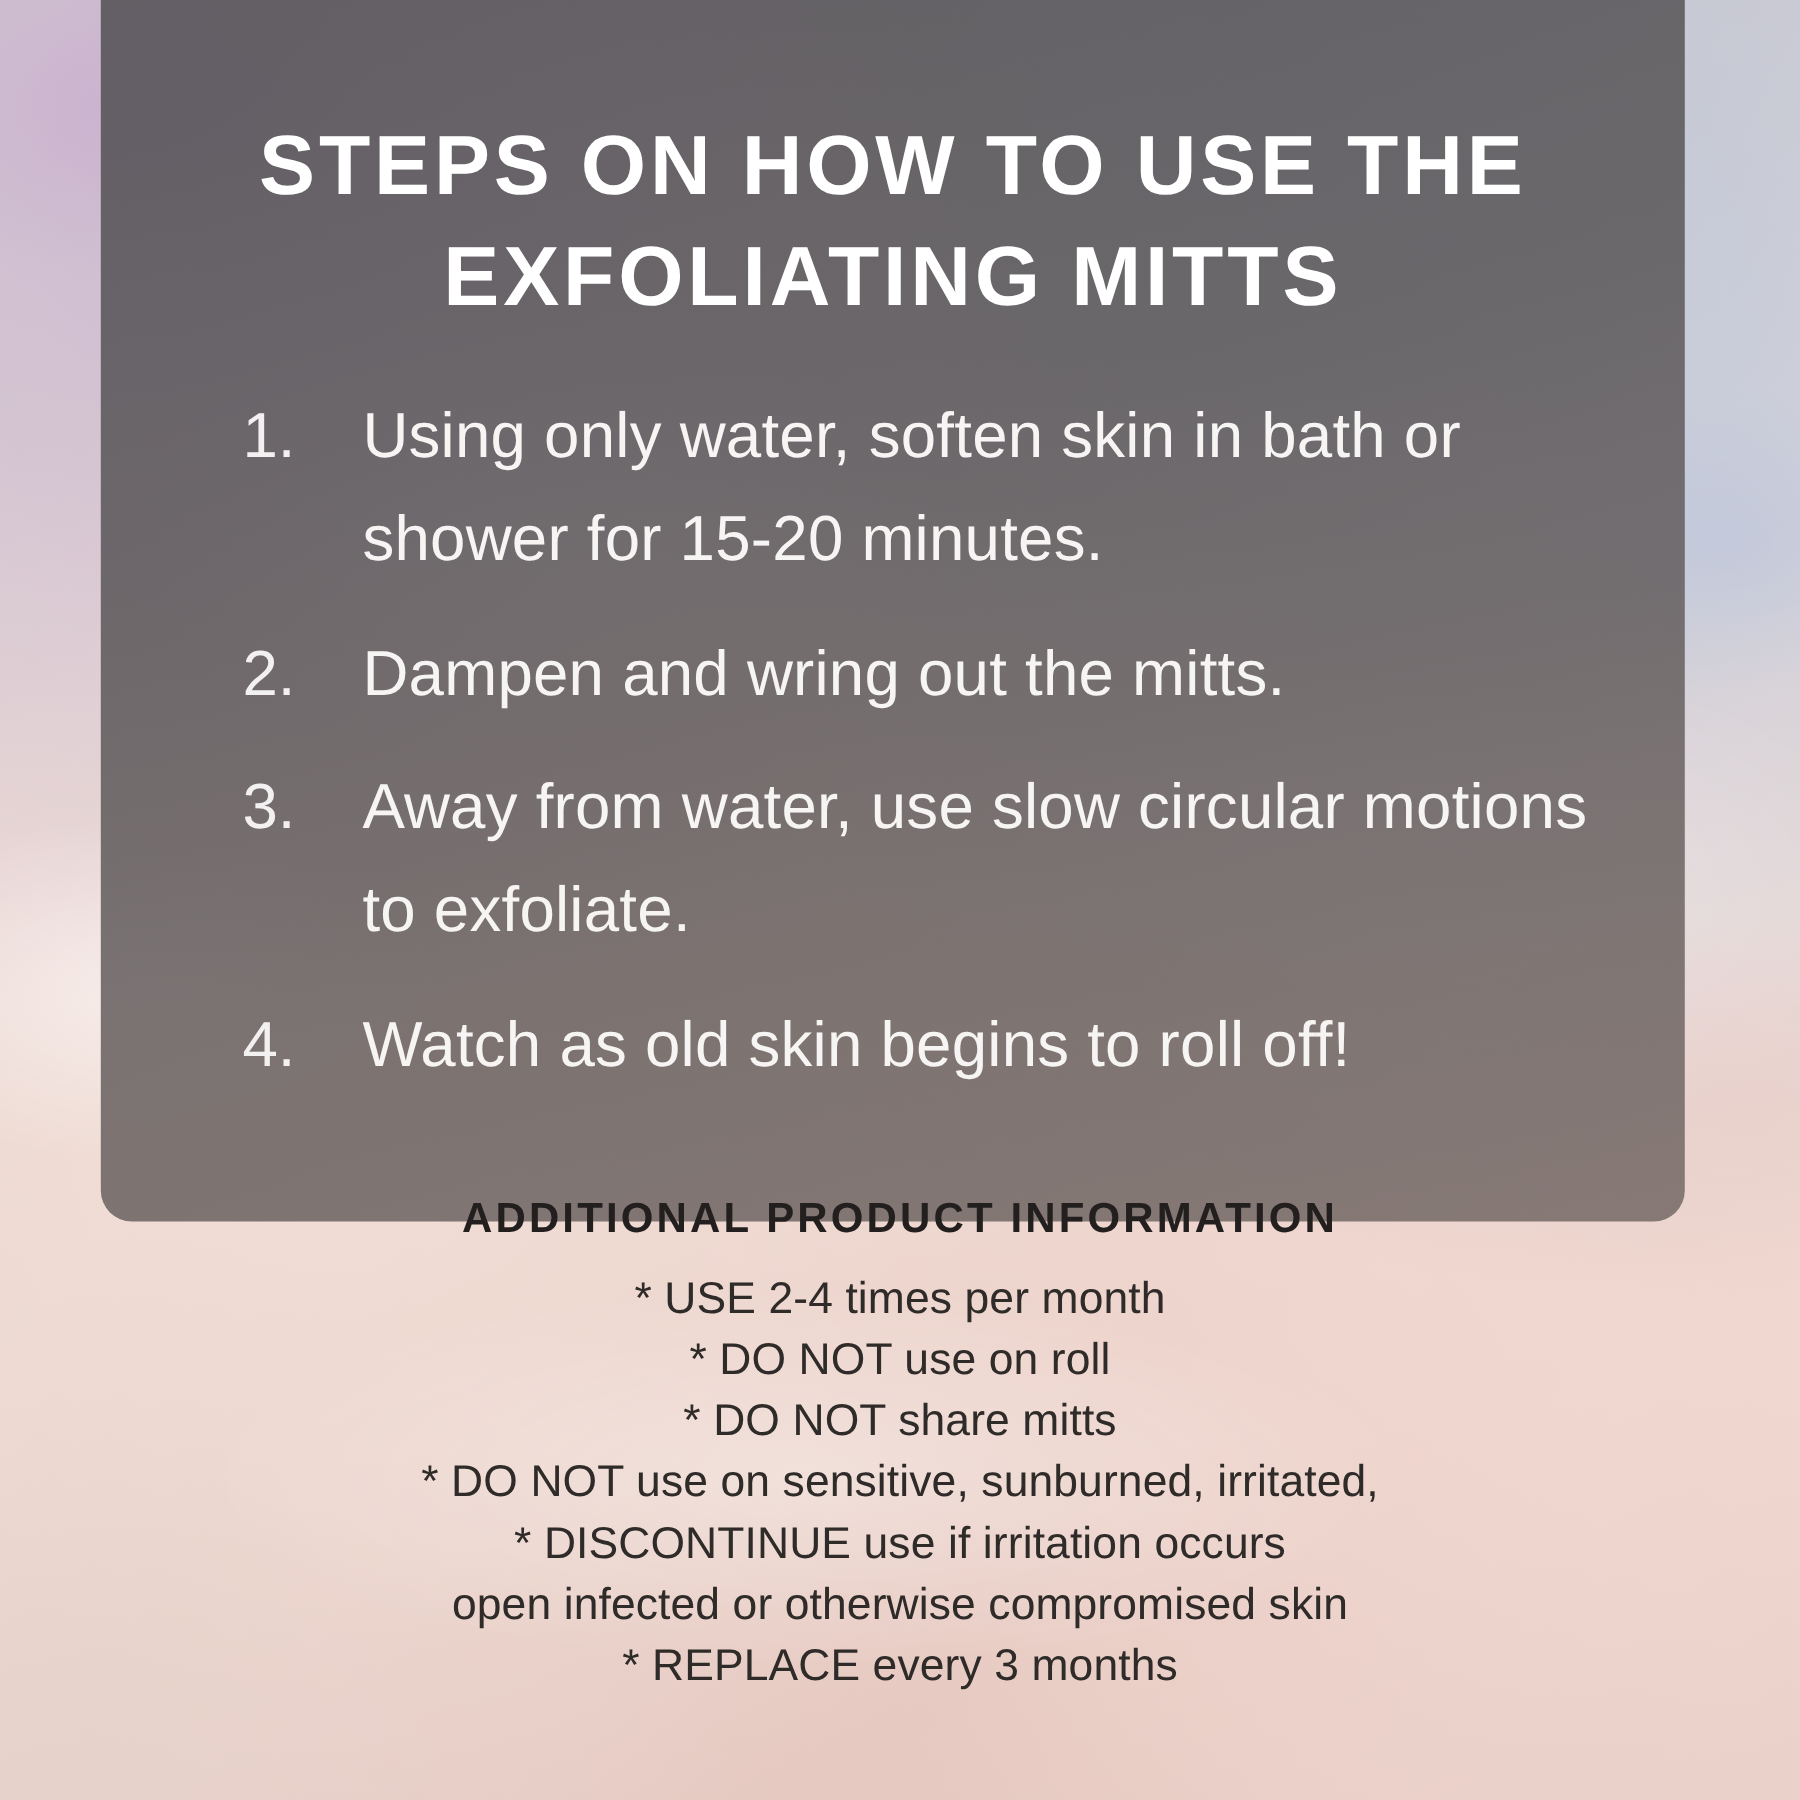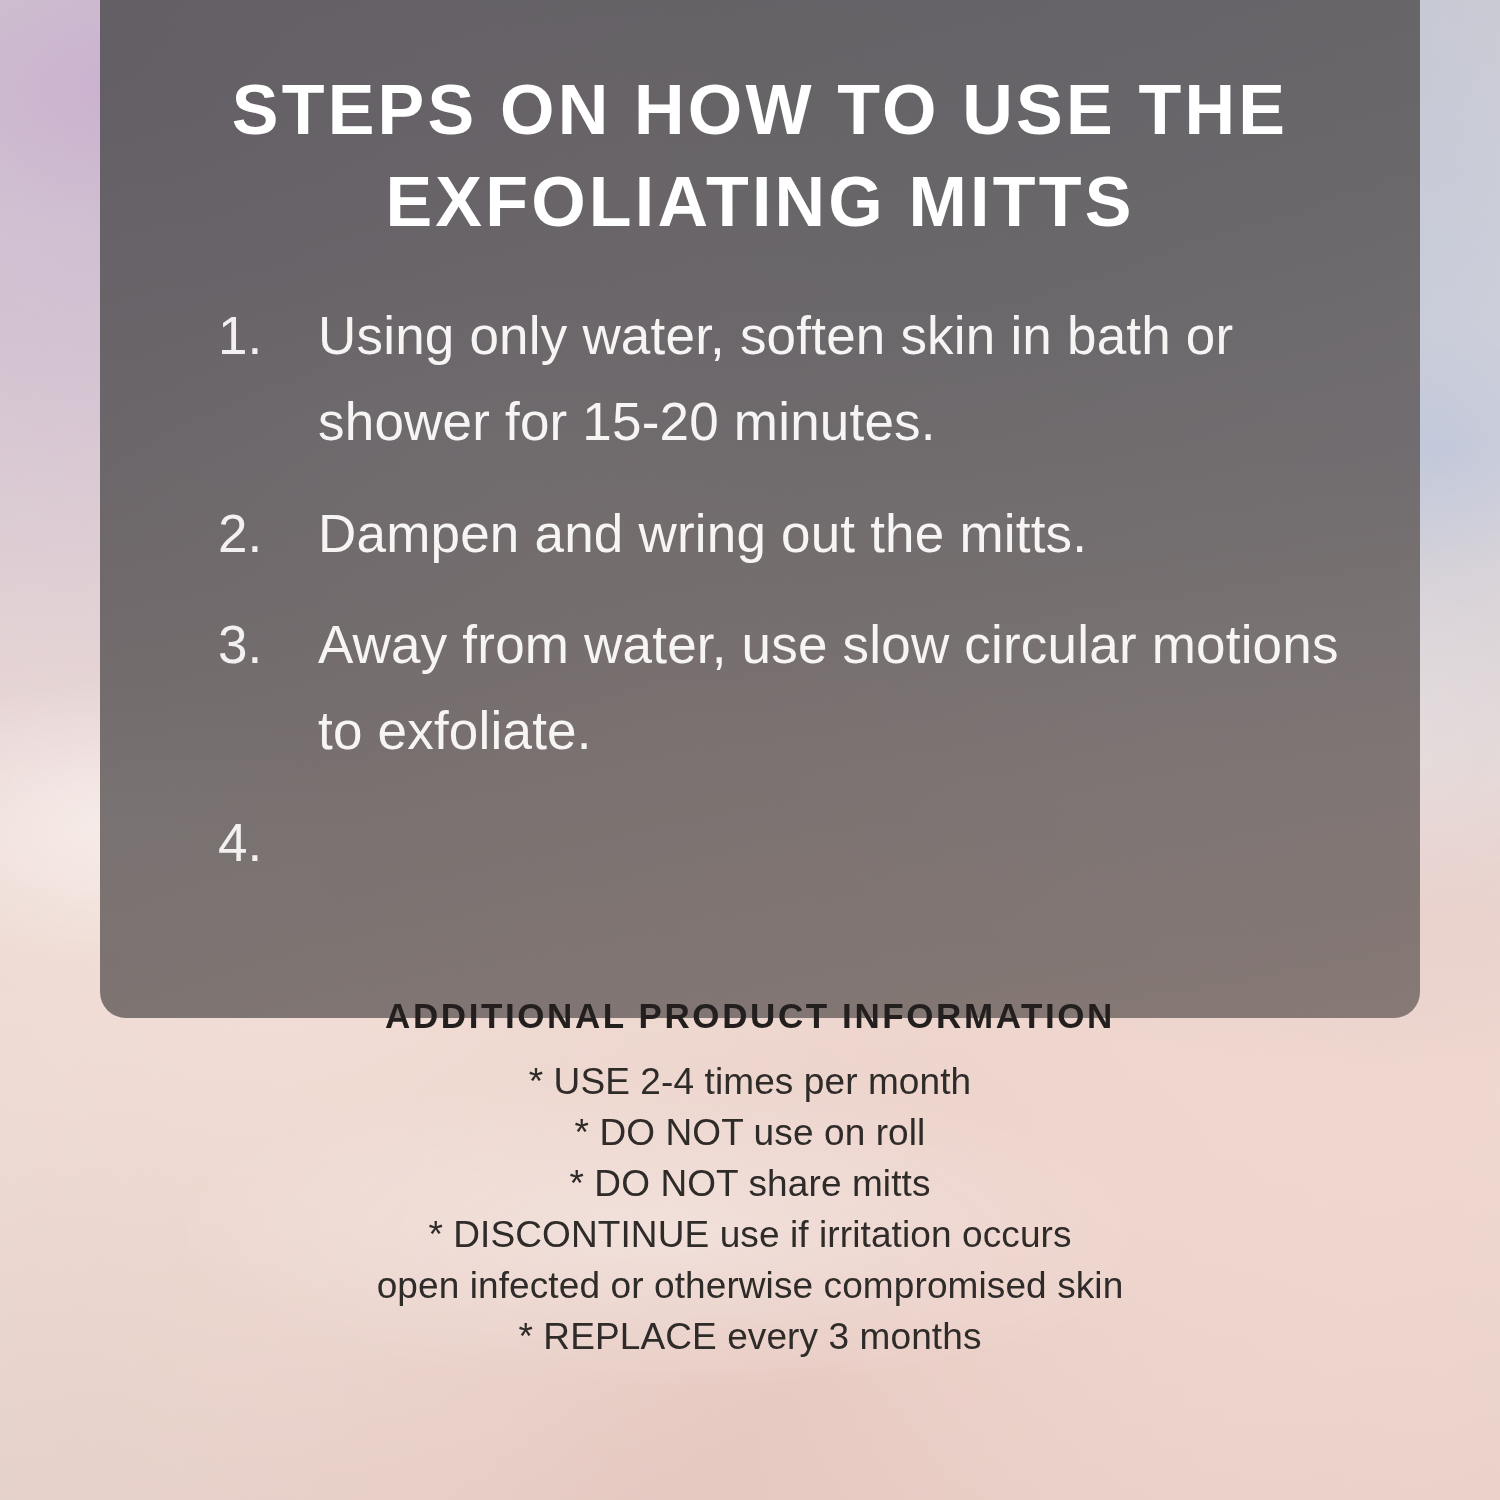--- a/index.html
+++ b/index.html
@@ -44,28 +44,28 @@
     inset: 0;
     background:
       radial-gradient(ellipse 300px 200px at 7% 6%, rgba(200,170,205,0.55) 0%, rgba(200,170,205,0) 70%),
       radial-gradient(ellipse 260px 180px at 96% 30%, rgba(186,196,220,0.55) 0%, rgba(186,196,220,0) 70%),
       radial-gradient(ellipse 380px 230px at 97% 62%, rgba(234,206,200,0.6) 0%, rgba(234,206,200,0) 72%);
   }
 
   
   .panel {
     position: absolute;
-    left: 100px;
+    left: 84px;
     top: 0px;
     width: 1320px;
     height: 1018px;
     border-radius: 0 0 26px 26px;
     background: linear-gradient(165deg, rgba(84,82,86,0.88) 0%, rgba(92,88,90,0.86) 40%, rgba(104,96,95,0.84) 75%, rgba(112,101,98,0.82) 100%);
     box-sizing: border-box;
-    padding: 64px 70px 40px 70px;
+    padding: 92px 70px 40px 70px;
     color: #ffffff;
   }
 
   .panel-title {
     font-size: 70px;
     font-weight: 700;
     letter-spacing: 3.2px;
     line-height: 1.32;
     text-align: center;
     margin: 0 0 44px 0;
@@ -148,27 +148,29 @@
     <li class="step">
       <span class="step-num">2.</span>
       <span class="step-text">Dampen and wring out the mitts.</span>
     </li>
     <li class="step">
       <span class="step-num">3.</span>
       <span class="step-text">Away from water, use slow circular motions to exfoliate.</span>
     </li>
     <li class="step">
       <span class="step-num">4.</span>
+      <span class="step-text">Watch as old skin begins to roll off!</span>
     </li>
   </ol>
 </section>
 
 <section class="addl">
   <h2 class="addl-title">ADDITIONAL PRODUCT INFORMATION</h2>
   <ul class="addl-list">
     <li class="addl-item">* USE 2-4 times per month</li>
     <li class="addl-item">* DO NOT use on roll</li>
     <li class="addl-item">* DO NOT share mitts</li>
+    <li class="addl-item">* DO NOT use on sensitive, sunburned, irritated,</li>
     <li class="addl-item">* DISCONTINUE use if irritation occurs</li>
     <li class="addl-item">open infected or otherwise compromised skin</li>
     <li class="addl-item">* REPLACE every 3 months</li>
   </ul>
 </section>
 
 </body></html>

